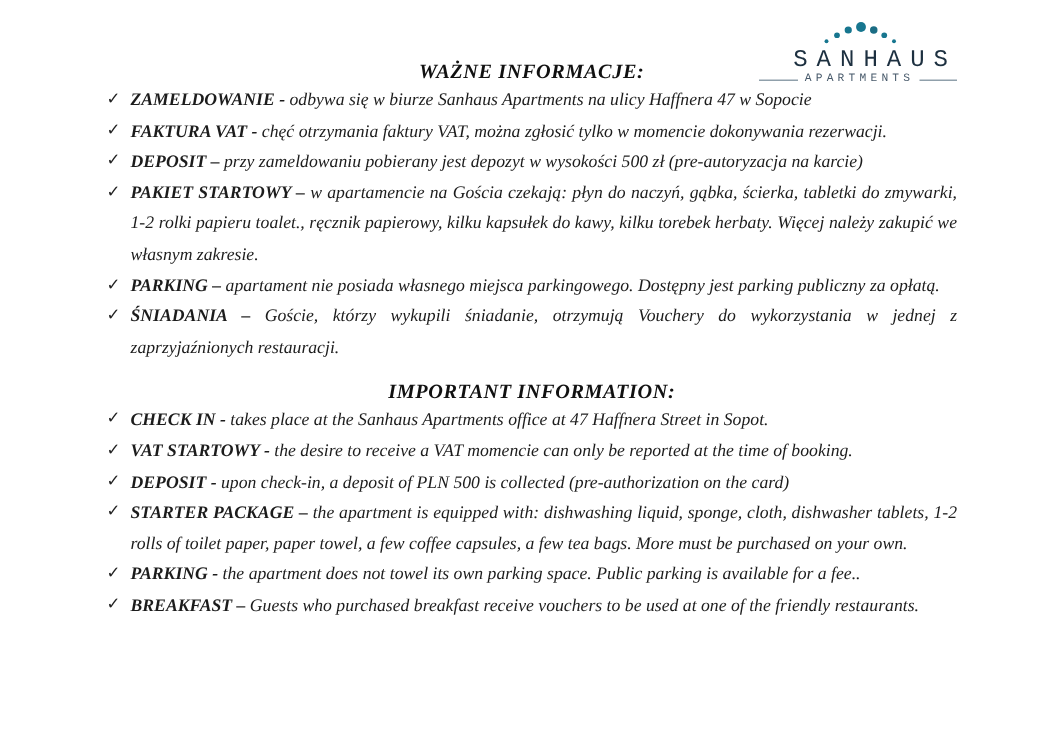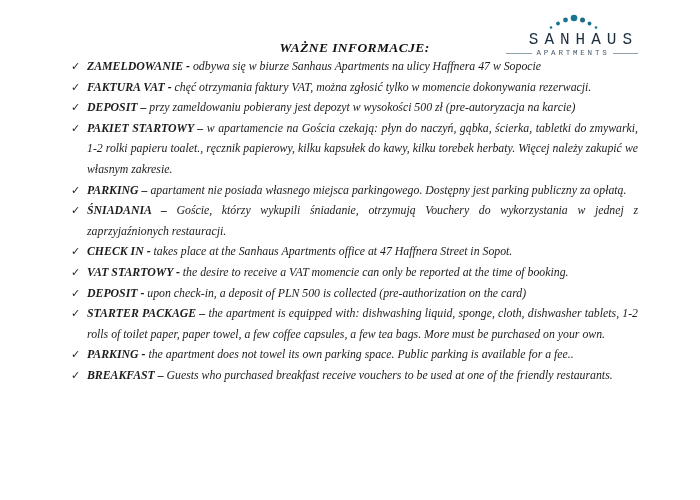--- a/index.html
+++ b/index.html
@@ -71,20 +71,21 @@
 
     <ul class="list list-pl">
       <li class="item"><span class="check">✓</span><span class="term">ZAMELDOWANIE</span><span class="sep"> - </span><span class="desc">odbywa się w biurze Sanhaus Apartments na ulicy Haffnera 47 w Sopocie</span></li>
       <li class="item"><span class="check">✓</span><span class="term">FAKTURA VAT</span><span class="sep"> - </span><span class="desc">chęć otrzymania faktury VAT, można zgłosić tylko w momencie dokonywania rezerwacji.</span></li>
       <li class="item"><span class="check">✓</span><span class="term">DEPOSIT</span><span class="sep"> – </span><span class="desc">przy zameldowaniu pobierany jest depozyt w wysokości 500 zł (pre-autoryzacja na karcie)</span></li>
       <li class="item"><span class="check">✓</span><span class="term">PAKIET STARTOWY</span><span class="sep"> – </span><span class="desc">w apartamencie na Gościa czekają: płyn do naczyń, gąbka, ścierka, tabletki do zmywarki, 1-2 rolki papieru toalet., ręcznik papierowy, kilku kapsułek do kawy, kilku torebek herbaty. Więcej należy zakupić we własnym zakresie.</span></li>
       <li class="item"><span class="check">✓</span><span class="term">PARKING</span><span class="sep"> – </span><span class="desc">apartament nie posiada własnego miejsca parkingowego. Dostępny jest parking publiczny za opłatą.</span></li>
       <li class="item"><span class="check">✓</span><span class="term">ŚNIADANIA</span><span class="sep"> – </span><span class="desc">Goście, którzy wykupili śniadanie, otrzymują Vouchery do wykorzystania w jednej z zaprzyjaźnionych restauracji.</span></li>
     </ul>
 
+    <div class="heading heading-en">IMPORTANT INFORMATION:</div>
 
     <ul class="list list-en">
       <li class="item"><span class="check">✓</span><span class="term">CHECK IN</span><span class="sep"> - </span><span class="desc">takes place at the Sanhaus Apartments office at 47 Haffnera Street in Sopot.</span></li>
       <li class="item"><span class="check">✓</span><span class="term">VAT STARTOWY</span><span class="sep"> - </span><span class="desc">the desire to receive a VAT momencie can only be reported at the time of booking.</span></li>
       <li class="item"><span class="check">✓</span><span class="term">DEPOSIT</span><span class="sep"> - </span><span class="desc">upon check-in, a deposit of PLN 500 is collected (pre-authorization on the card)</span></li>
       <li class="item"><span class="check">✓</span><span class="term">STARTER PACKAGE</span><span class="sep"> – </span><span class="desc">the apartment is equipped with: dishwashing liquid, sponge, cloth, dishwasher tablets, 1-2 rolls of toilet paper, paper towel, a few coffee capsules, a few tea bags. More must be purchased on your own.</span></li>
       <li class="item"><span class="check">✓</span><span class="term">PARKING</span><span class="sep"> - </span><span class="desc">the apartment does not towel its own parking space. Public parking is available for a fee..</span></li>
       <li class="item"><span class="check">✓</span><span class="term">BREAKFAST</span><span class="sep"> – </span><span class="desc">Guests who purchased breakfast receive vouchers to be used at one of the friendly restaurants.</span></li>
     </ul>
 

